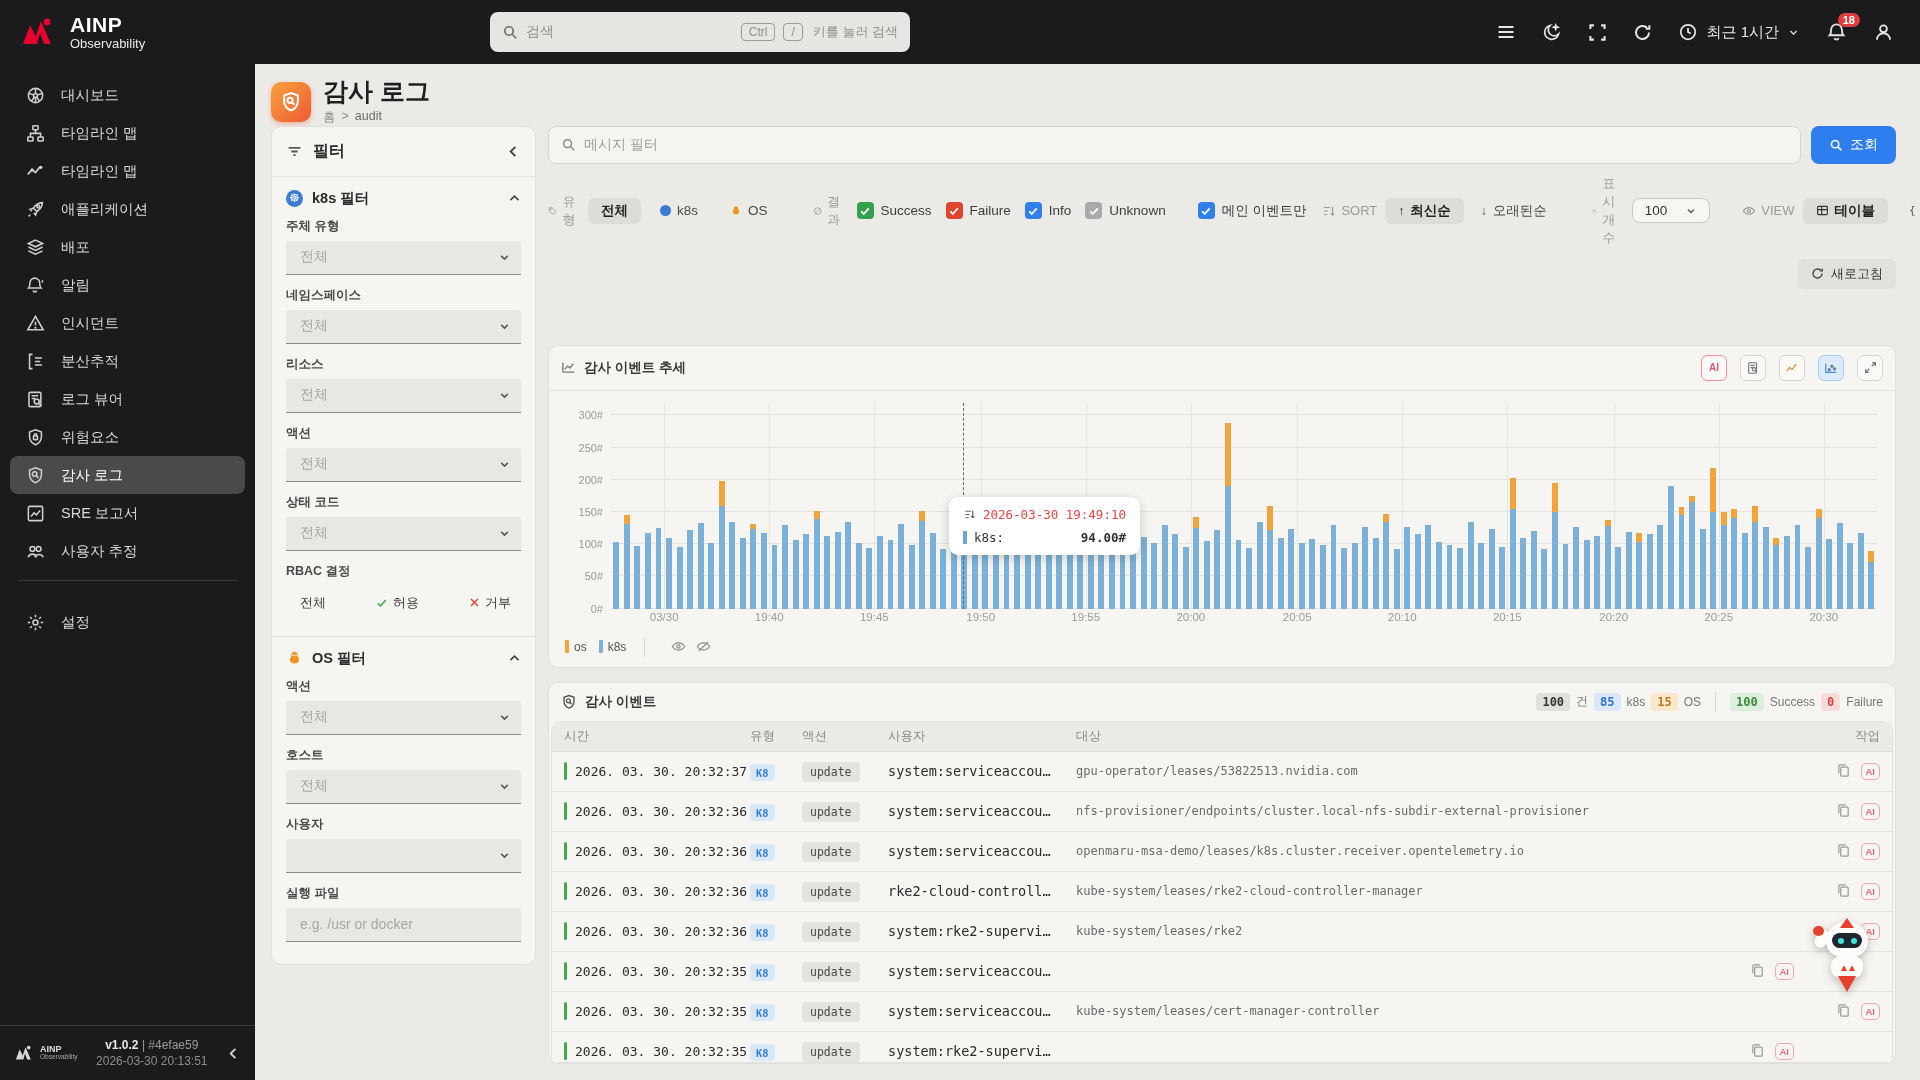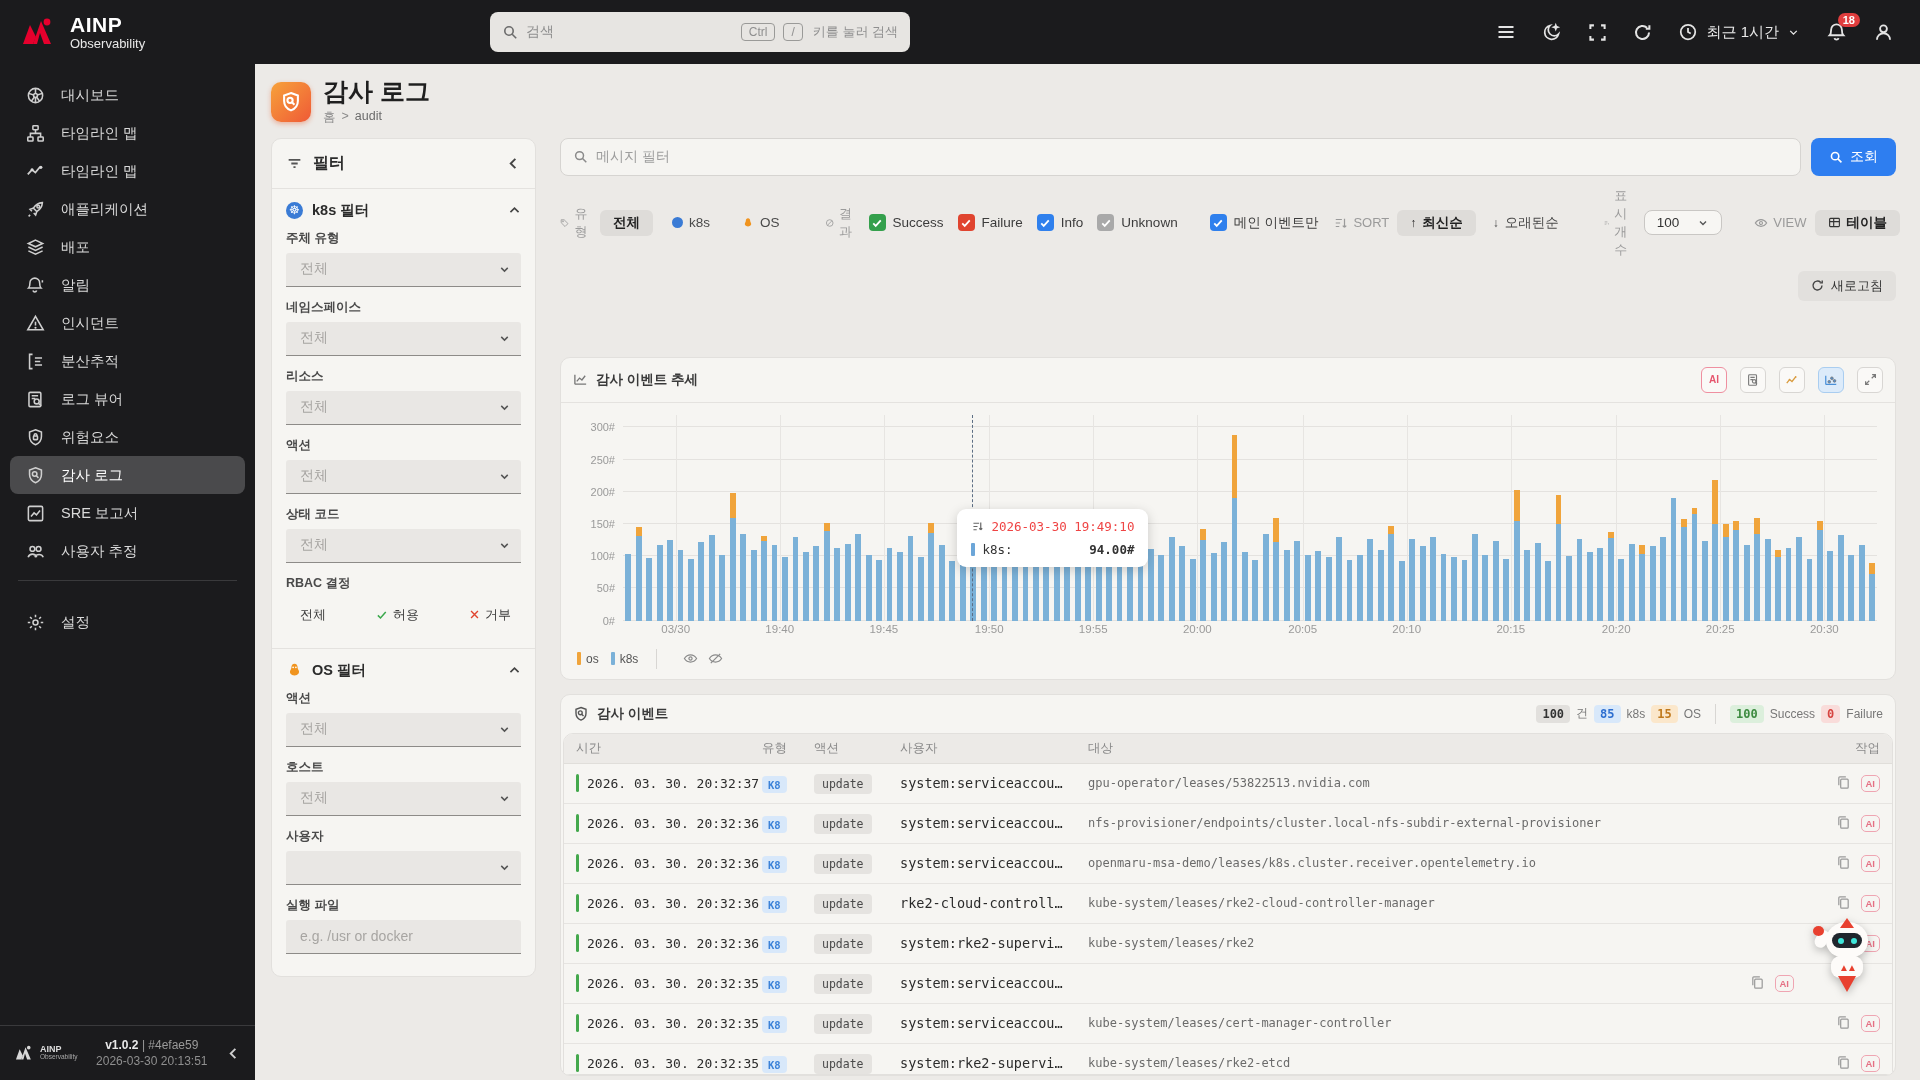--- a/index.html
+++ b/index.html
@@ -42,21 +42,21 @@
 .sf-ver .v2 { color:#8f8f8f; font-size:12px; margin-top:2px; }
 .sf-collapse { color:#cfcfcf; cursor:pointer; }
 
 
 .main { position:absolute; top:64px; left:255px; right:0; bottom:0; padding:14px 24px 0 16px; }
 .page-head { display:flex; align-items:center; gap:12px; }
 .ph-icon { width:40px; height:40px; border-radius:10px; background:linear-gradient(135deg,#f7a23b,#ef5a36); display:flex; align-items:center; justify-content:center; box-shadow:0 2px 5px rgba(230,90,40,.4); }
 .ph-texts .t { font-size:25px; font-weight:bold; color:#1f1f1f; line-height:1.1; }
 .crumb { font-size:12.5px; color:#8a8a8a; margin-top:3px; display:flex; gap:6px; }
 .crumb .cur { color:#6b6b6b; }
-.content-row { display:flex; gap:24px; margin-top:12px; height:calc(100% - 64px); }
+.content-row { display:flex; gap:12px; margin-top:0; height:calc(100% - 64px); }
 
 
 .filter-col { width:265px; flex:0 0 265px; }
 .card { background:#f6f5f2; border:1px solid #e2e0dd; border-radius:10px; }
 .filter-card { padding-bottom:4px; }
 .filter-head { display:flex; align-items:center; gap:10px; padding:14px 14px; border-bottom:1px solid #e4e2df; }
 .filter-head .t { font-size:16px; font-weight:bold; color:#2b2b2b; flex:1; }
 .fsec { padding:12px 14px 6px 14px; }
 .fsec-head { display:flex; align-items:center; gap:9px; margin-bottom:10px; cursor:pointer; }
 .fsec-head .t { font-size:14.5px; font-weight:bold; color:#2b2b2b; flex:1; }
@@ -1667,21 +1667,20 @@
                   </span>
                 </div>
                 <div class="trow">
                   <span class="c-time">
                     <span class="status-bar"></span>
                     <span>2026. 03. 30. 20:32:35</span>
                   </span>
                   <span><span class="type-badge">K8</span></span>
                   <span><span class="action-badge">update</span></span>
                   <span class="c-user">system:rke2-supervi…</span>
-                  <span class="c-target">kube-system/leases/rke2-etcd</span>
                   <span class="c-actions">
                     <span class="row-ic">
                       <svg width="15" height="15" viewBox="0 0 16 16" fill="none" stroke-width="1.3">
                         <rect x="5" y="4.5" width="8" height="9.5" rx="1"></rect>
                         <path d="M3 11V3a1 1 0 0 1 1-1h6.5"></path>
                       </svg>
                     </span>
                     <span class="ai-chip">AI</span>
                   </span>
                 </div>

